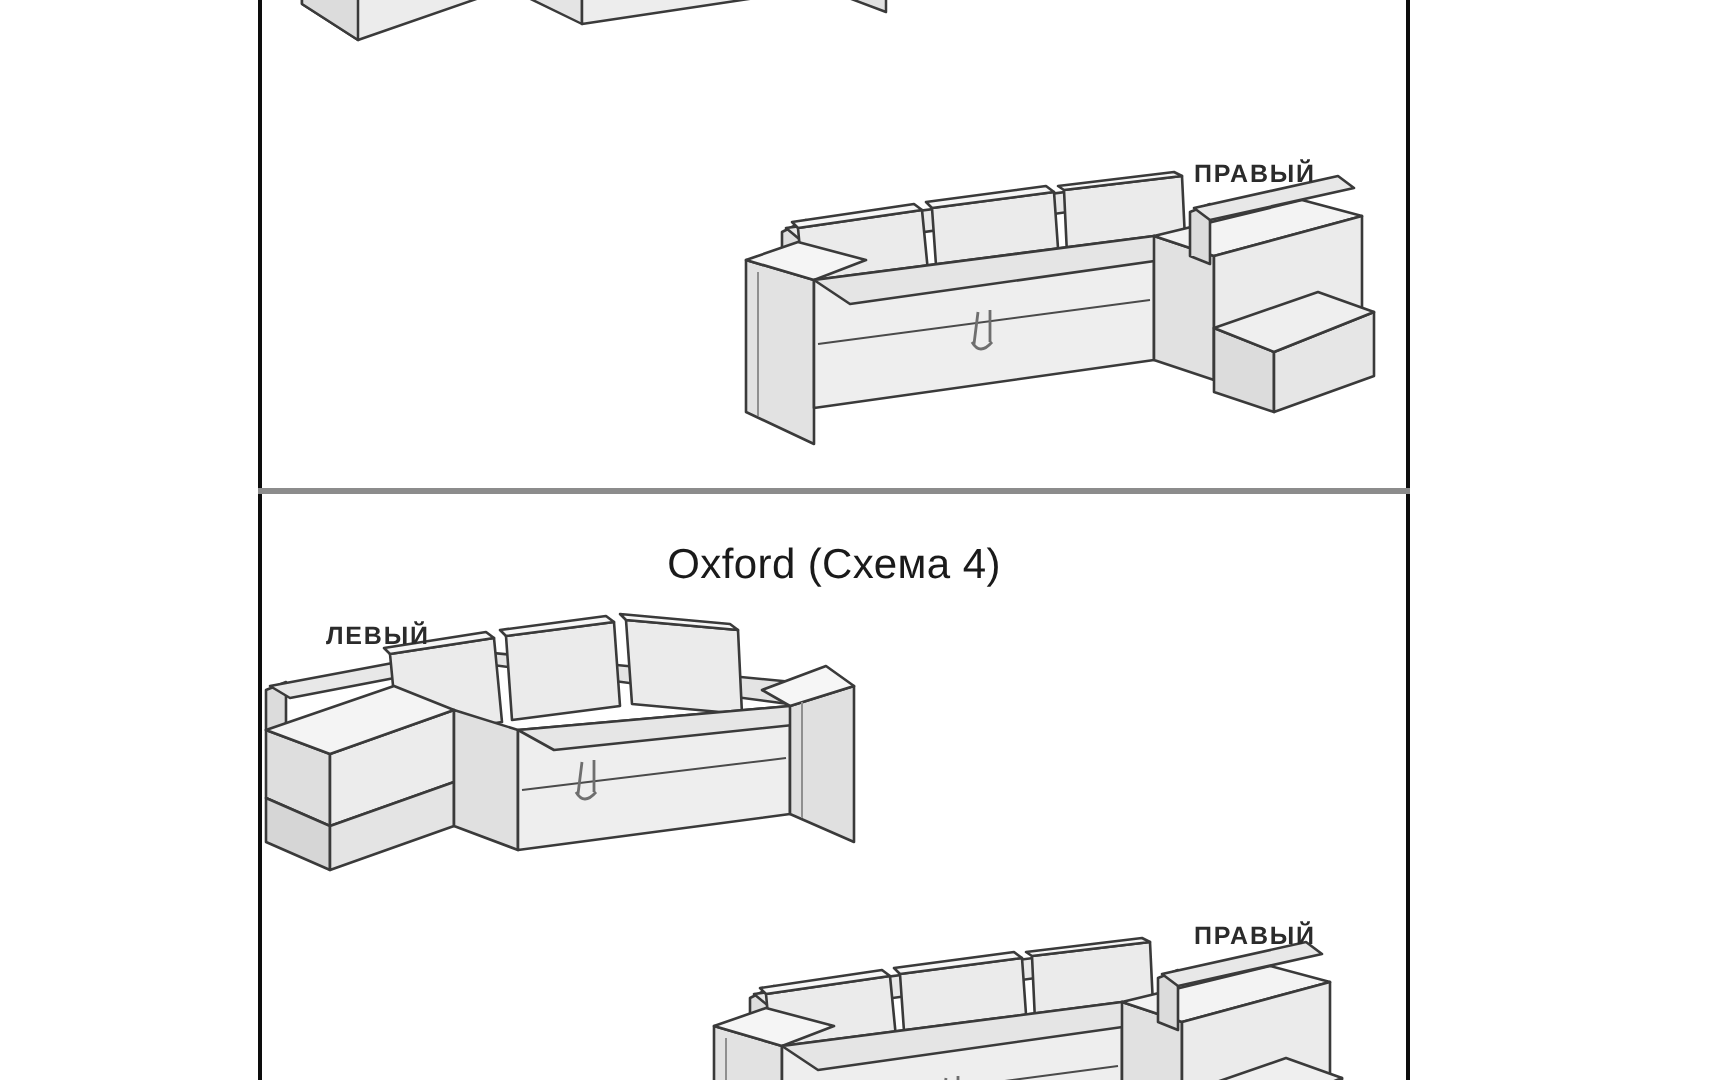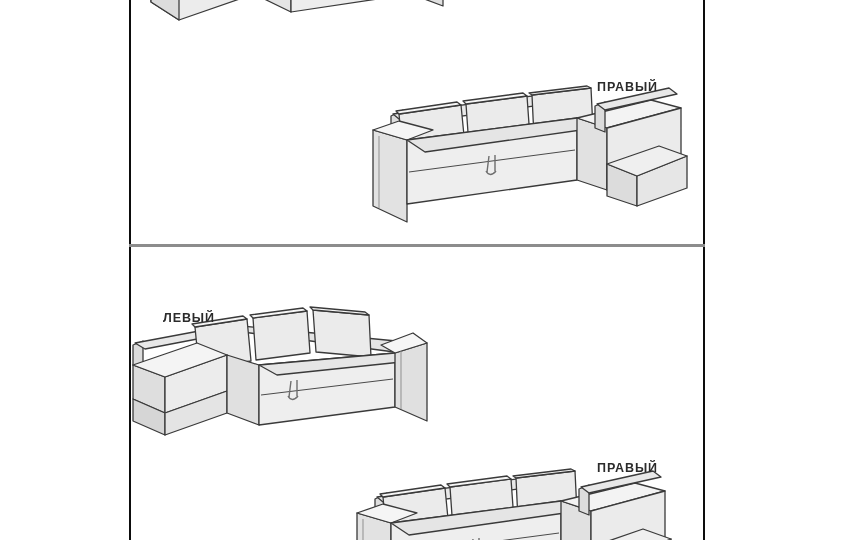--- a/index.html
+++ b/index.html
@@ -153,20 +153,21 @@
           </g>
         </g>
       </svg>
     </div>
 
     <div class="side-label" style="left:466px; top:80px;">ПРАВЫЙ</div>
   </div>
 
   <div class="panel" id="panel-bottom">
 
+    <div class="scheme-title">Oxford (Схема 4)</div>
 
     <div class="sofa" id="sofa-bottom-left" style="left:-4px; top:56px;">
       <svg width="340" height="150" viewBox="0 0 340 150">
         <g stroke="#3a3a3a" stroke-width="1.3" stroke-linejoin="round" fill="none">
 
           <path d="M6 42 L6 62 L16 68 L16 38 Z" fill="#dcdcdc"></path>
           <path d="M8 40 L104 22 L112 28 L18 46 Z" fill="#e8e8e8"></path>
 
           <path d="M104 22 L108 28 L290 52 L290 40 Z" fill="#e4e4e4"></path>
 

